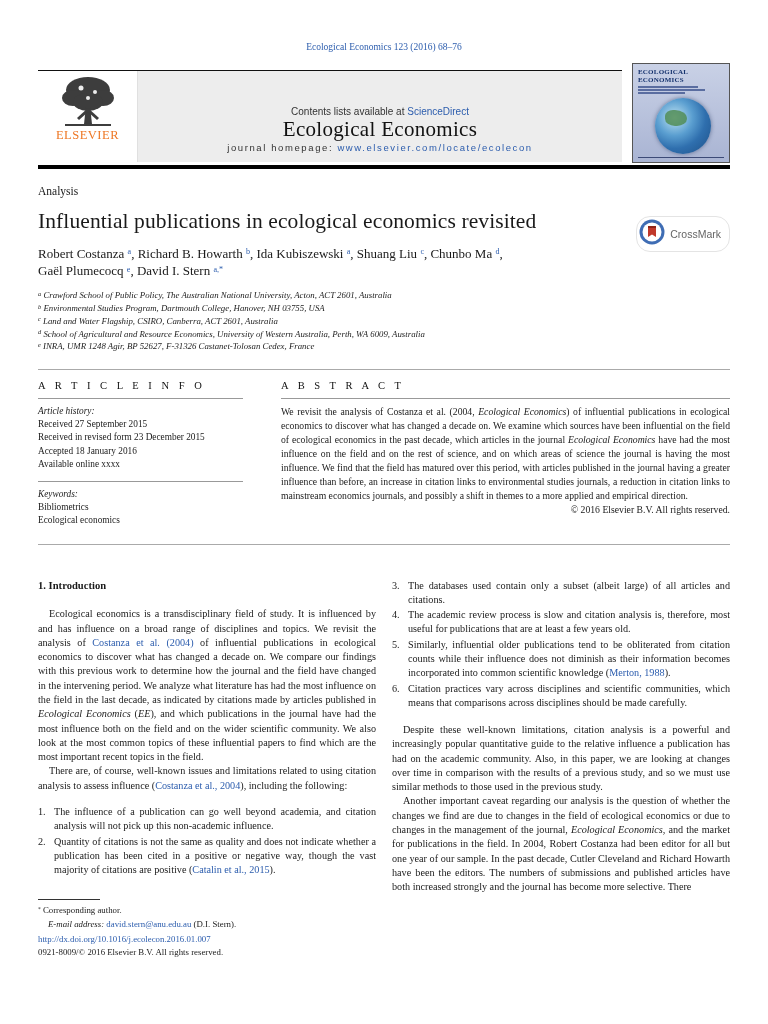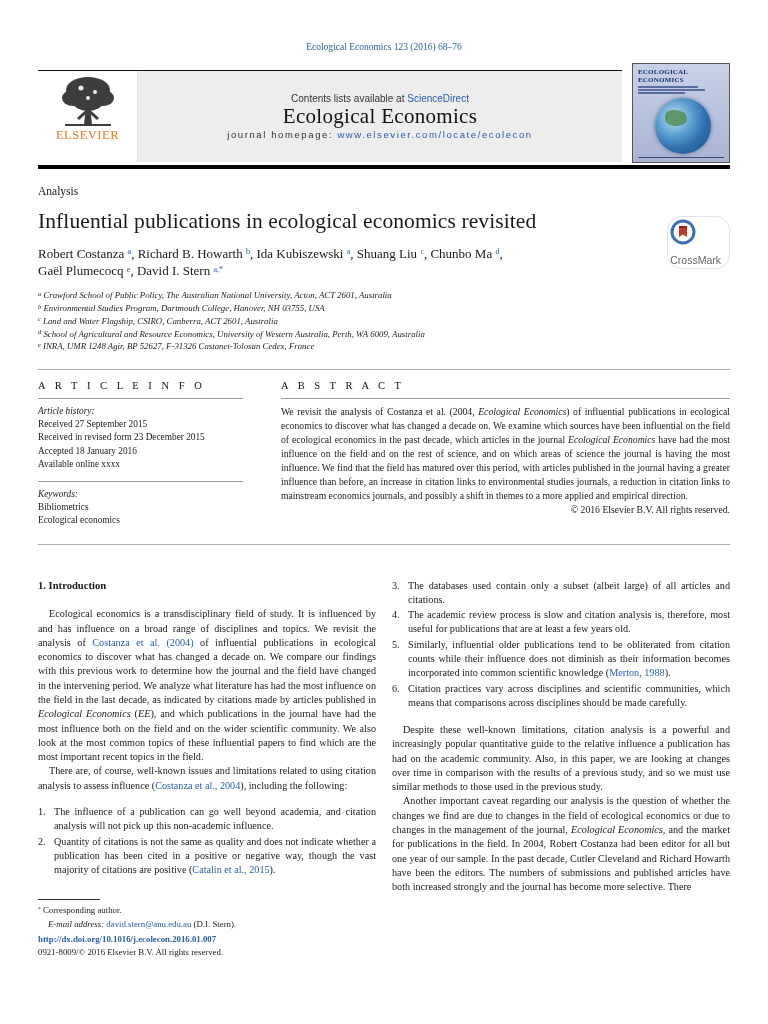--- a/index.html
+++ b/index.html
@@ -13,21 +13,21 @@
 
   
   .cite-line { margin-top:42px; text-align:center; font-size:9.5px; color:#2b5cad; }
 
   
   .banner { display:flex; margin-top:18px; align-items:stretch; }
   .band { display:flex; flex:1 1 auto; border-top:1px solid #111; background:#ededed; height:92px; }
   .logo-box { width:100px; background:#fff; border-right:1px solid #e0e0e0; display:flex; flex-direction:column; align-items:center; padding:3px 0 2px; }
   .logo-box svg { display:block; }
   .elsevier-word { font-family:"Liberation Serif", serif; color:#ee7623; font-size:12.5px; letter-spacing:0.5px; margin-top:-2px; }
-  .band-center { flex:1; display:flex; flex-direction:column; align-items:center; justify-content:center; padding:8px 4px 9px; }
+  .band-center { flex:1; display:flex; flex-direction:column; align-items:center; justify-content:flex-end; padding:8px 4px 9px; }
   .contents-line { font-family:"Liberation Sans", sans-serif; font-size:10px; color:#333; }
   .contents-line .link { color:#2b5cad; }
   .banner-title { font-size:21px; color:#111; letter-spacing:0.3px; }
   .homepage-line { font-family:"Liberation Sans", sans-serif; font-size:9.5px; letter-spacing:1.6px; color:#333; }
   .homepage-line .link { color:#2b5cad; }
 
   .cover { width:98px; margin-left:10px; margin-top:-7px; height:100px; background:linear-gradient(#c9d1e6,#a9b4d3); border:1px solid #555; padding:5px 5px 3px; position:relative; }
   .cover-title { font-size:7px; font-weight:bold; color:#16336e; line-height:1.1; letter-spacing:0.2px; }
   .cover-sub { margin-top:2px; }
   .cover-sub i { display:block; height:1.5px; background:#5a6da0; margin-bottom:1.5px; }
@@ -39,22 +39,22 @@
   .banner-rule { height:3.5px; background:#000; margin-top:2px; }
 
   
   .section-label { margin-top:16px; font-size:11.5px; }
   .article-title { margin-top:12px; font-size:21.5px; letter-spacing:0.1px; }
   .authors { margin-top:12px; font-size:13px; line-height:1.3; width:600px; }
   .sup { font-size:0.62em; position:relative; top:-0.45em; color:#2b5cad; }
   .affils { margin-top:9px; font-size:8.8px; font-style:italic; line-height:1.45; color:#222; }
   .affils .asup { font-size:0.72em; position:relative; top:-0.4em; font-style:italic; }
 
-  .crossmark { position:absolute; right:0; top:216px; display:flex; align-items:flex-start; gap:5px;
-    border:1px solid #e4e4e4; border-radius:14px; padding:2px 8px 2px 2px; background:#fff; cursor:pointer;flex-direction:column; }
+  .crossmark { position:absolute; right:0; top:216px; display:flex; align-items:center; gap:5px;
+    border:1px solid #e4e4e4; border-radius:14px; padding:2px 8px 2px 2px; background:#fff; cursor:pointer; }
   .crossmark-label { font-family:"Liberation Sans", sans-serif; font-size:10.5px; color:#666; }
 
   
   .info-abstract { display:flex; margin-top:16px; border-top:1px solid #aaa; border-bottom:1px solid #aaa; padding:10px 0 16px; }
   .col-info { width:205px; flex:0 0 205px; }
   .col-abs { flex:1; margin-left:38px; }
   .blk-heading { font-size:10.5px; letter-spacing:3.5px; color:#111; }
   .hr1 { height:1px; background:#999; margin:7px 0 6px; }
   .info-text { font-size:9.3px; line-height:1.42; }
   .info-label { font-style:italic; }
@@ -71,21 +71,21 @@
   .olist-num { flex:0 0 16px; }
   .olist-body { flex:1; text-align:justify; }
   .i { font-style:italic; }
   .link { color:#2b5cad; }
 
   .footnote { margin-top:22px; font-size:8.8px; line-height:1.5; }
   .footnote-rule { width:62px; height:1px; background:#333; margin-bottom:4px; }
   .fn-line2 { padding-left:10px; }
 
   .page-footer { position:absolute; left:38px; bottom:30px; font-size:8.8px; line-height:1.55; }
-  .doi { color:#2b5cad;font-weight:bold; }
+  .doi { color:#2b5cad; }
 </style>
 </head>
 <body>
 
 <div class="page">
   <div class="content">
 
     <div class="cite-line">Ecological Economics 123 (2016) 68–76</div>
 
     <div class="banner">

